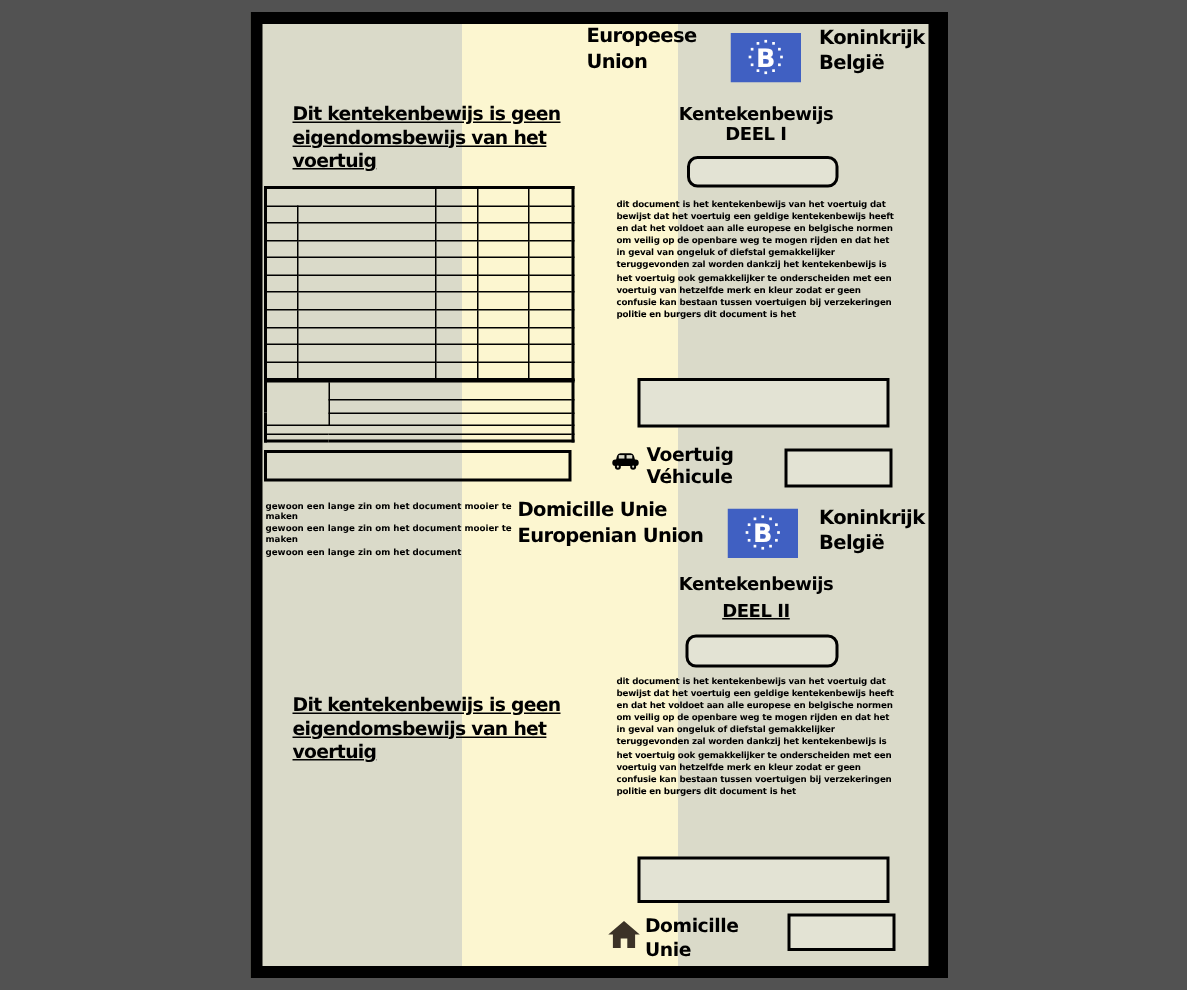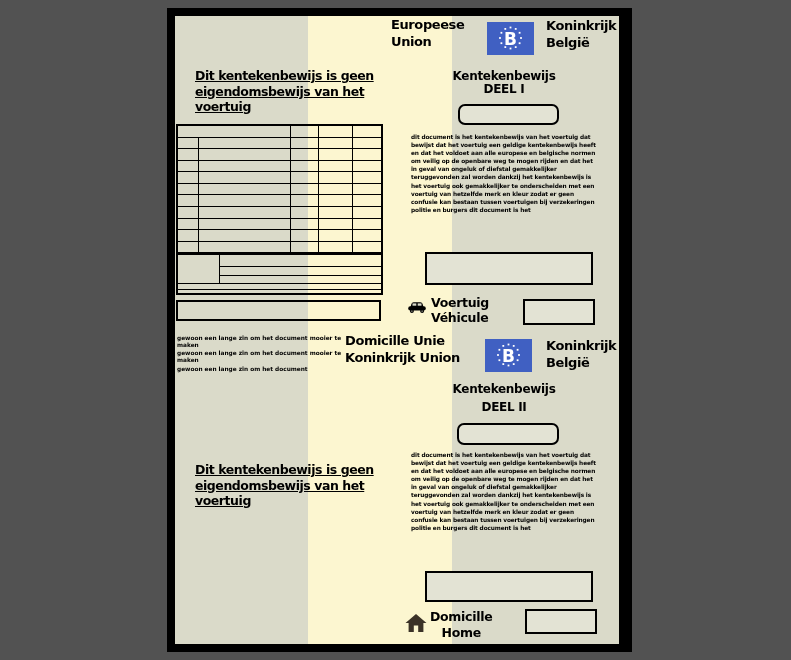--- a/index.html
+++ b/index.html
@@ -229,21 +229,21 @@
 
     <div class="abs icon-label" style="left:256px;top:279px;">
       <span>Voertuig</span>
       <span>Véhicule</span>
     </div>
 
     <div class="abs box" style="left:348px;top:283px;width:72px;height:26px;"></div>
 
     <div class="abs h-label" style="left:170px;top:317px;">
       <span>Domicille Unie</span>
-      <span>Koninkrijk Union</span>
+      <span>Europenian Union</span>
     </div>
 
     <div class="abs" style="left:310px;top:323px;">
       <svg class="flag" width="47" height="33" viewBox="0 0 47 33">
         <rect width="47" height="33" fill="var(--flag-blue)"></rect>
         <g fill="#fff">
           <rect x="22.6" y="4.6" width="1.8" height="1.8"></rect>
             <rect x="27.8" y="6.0" width="1.8" height="1.8"></rect>
           <rect x="31.7" y="9.9" width="1.8" height="1.8"></rect>
             <rect x="33.1" y="15.1" width="1.8" height="1.8"></rect>
@@ -260,42 +260,42 @@
       </svg>
     </div>
 
     <div class="abs h-label" style="left:371px;top:322px;">
       <span>Koninkrijk</span>
       <span>België</span>
     </div>
 
     <div class="abs title-block" style="left:254px;top:367px;">
       <div>Kentekenbewijs</div>
-      <div style="margin-top:5px;">DEEL II</div>
+      <div style="margin-top:5px;text-decoration:underline;">DEEL II</div>
     </div>
 
     <div class="abs rbox" style="left:282px;top:407px;width:102px;height:22px;"></div>
 
     <div class="abs legal" style="left:236px;top:435px;width:188px;">dit document is het kentekenbewijs van het voertuig dat bewijst dat het voertuig een geldige kentekenbewijs heeft en dat het voldoet aan alle europese en belgische normen om veilig op de openbare weg te mogen rijden en dat het in geval van ongeluk of diefstal gemakkelijker teruggevonden zal worden dankzij het kentekenbewijs is het voertuig ook gemakkelijker te onderscheiden met een voertuig van hetzelfde merk en kleur zodat er geen confusie kan bestaan tussen voertuigen bij verzekeringen politie en burgers dit document is het</div>
 
     <div class="abs disclaimer" style="left:20px;top:446px;">
       <span>Dit kentekenbewijs is geen</span>
       <span>eigendomsbewijs van het</span>
       <span>voertuig</span>
     </div>
 
     <div class="abs box" style="left:250px;top:555px;width:168px;height:31px;"></div>
 
     <div class="abs" style="left:230px;top:597px;">
       <svg width="22" height="21" viewBox="0 0 22 21">
         <path fill="var(--house-brown)" d="M11 1 L21.5 10 L18.4 10 L18.4 19 L13.2 19 L13.2 12.6 L8.8 12.6 L8.8 19 L3.6 19 L3.6 10 L0.5 10 Z"></path>
       </svg>
     </div>
 
-    <div class="abs icon-label" style="left:255px;top:593px;line-height:16px;text-align:center;">
+    <div class="abs icon-label" style="left:255px;top:593px;line-height:16px;">
       <span>Domicille</span>
-      <span>Home</span>
+      <span>Unie</span>
     </div>
 
     <div class="abs box" style="left:350px;top:593px;width:72px;height:25px;"></div>
 
   </div>
 </div>
 
 </body></html>

